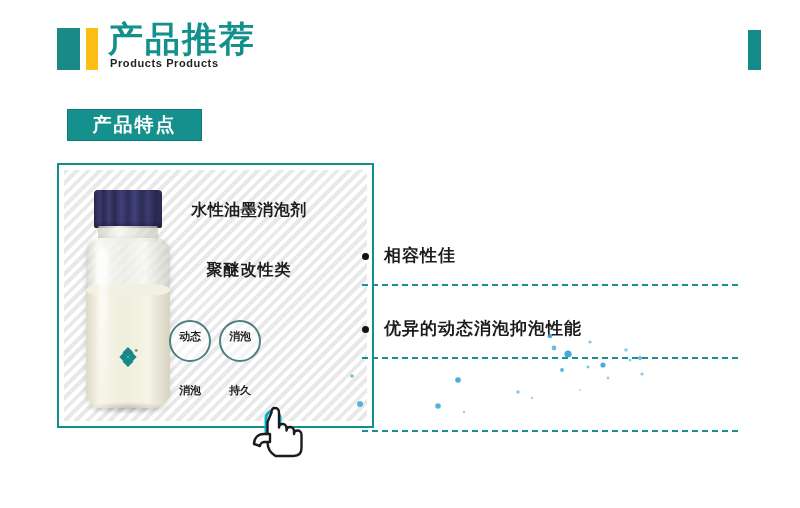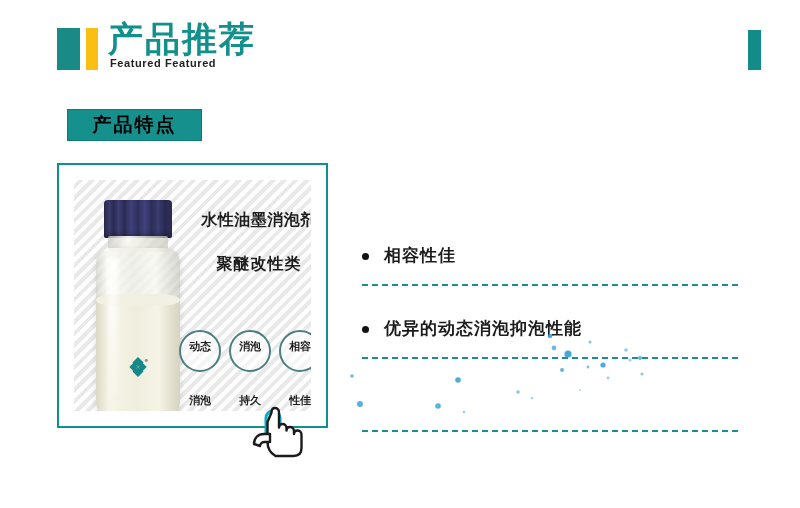--- a/index.html
+++ b/index.html
@@ -67,35 +67,35 @@
     background: #15908c;
     border: 1px solid #0d7a76;
     box-sizing: border-box;
     display: flex;
     align-items: center;
     justify-content: center;
   }
   #section-badge-label {
     font-size: 19px;
     font-weight: bold;
-    color: #000000;
+    color: #ffffff;
     letter-spacing: 2px;
     line-height: 22px;
     text-align: center;
   }
 
   
   #product-card {
     position: absolute;
     left: 57px; top: 163px;
-    width: 271px; height: 265px;
+    width: 317px; height: 265px;
     border: 2px solid #10908d;
     box-sizing: border-box;
     background: #ffffff;
-    padding: 15px;
+    padding: 5px;
   }
   #card-inner {
     position: relative;
     width: 100%;
     height: 100%;
     background-color: #f4f4f4;
     background-image: repeating-linear-gradient(
       -45deg,
       #ffffff 0px, #ffffff 4px,
       #e9e9e9 4px, #e9e9e9 8px
@@ -110,21 +110,21 @@
   }
   #card-title-main {
     font-size: 16px;
     font-weight: bold;
     color: #1d1d1d;
     line-height: 20px;
     letter-spacing: 0.5px;
     white-space: nowrap;
   }
   #card-title-sub {
-    margin-top: 24px;
+    margin-top: 40px;
     font-size: 16px;
     font-weight: bold;
     color: #1d1d1d;
     line-height: 20px;
     letter-spacing: 1px;
     white-space: nowrap;
   }
 
   
   #bottle {
@@ -287,21 +287,21 @@
     pointer-events: none;
   }
 </style>
 </head>
 <body>
 
 <div id="header">
   <div id="header-teal-block"></div>
   <div id="header-yellow-block"></div>
   <div id="header-title">产品推荐</div>
-  <div id="header-subtitle">Featured Featured</div>
+  <div id="header-subtitle">Products Products</div>
   <div id="header-right-bar"></div>
 </div>
 
 <div id="section-badge">
   <span id="section-badge-label">产品特点</span>
 </div>
 
 <div id="product-card">
   <div id="card-inner">
 
@@ -339,24 +339,20 @@
 
     <div id="badge-row">
       <div class="feature-badge">
         <span>动态</span>
         <span>消泡</span>
       </div>
       <div class="feature-badge">
         <span>消泡</span>
         <span>持久</span>
       </div>
-      <div class="feature-badge">
-        <span>相容</span>
-        <span>性佳</span>
-      </div>
     </div>
 
   </div>
 </div>
 
 <svg id="hand-cursor" viewBox="0 0 56 62">
   <g>
     <path d="M18 20 a7 7 0 1 1 14 0 v14 h-14 z" fill="#ffffff" stroke="#00b0c8" stroke-width="3"></path>
     <path d="M19.5 24 v20 c0 6 3 11 8 14 h18 c5 0 8 -3 8 -8 v-13 c0 -3 -2 -4.5 -4 -4.5 c-2 0 -3.5 1.5 -3.5 3.5
              v-2.5 c0 -3 -2 -4.5 -4 -4.5 c-2 0 -3.5 1.5 -3.5 3.5 v-2 c0 -3 -2 -4.5 -4 -4.5 c-2 0 -3.5 1.5 -3.5 3.5

